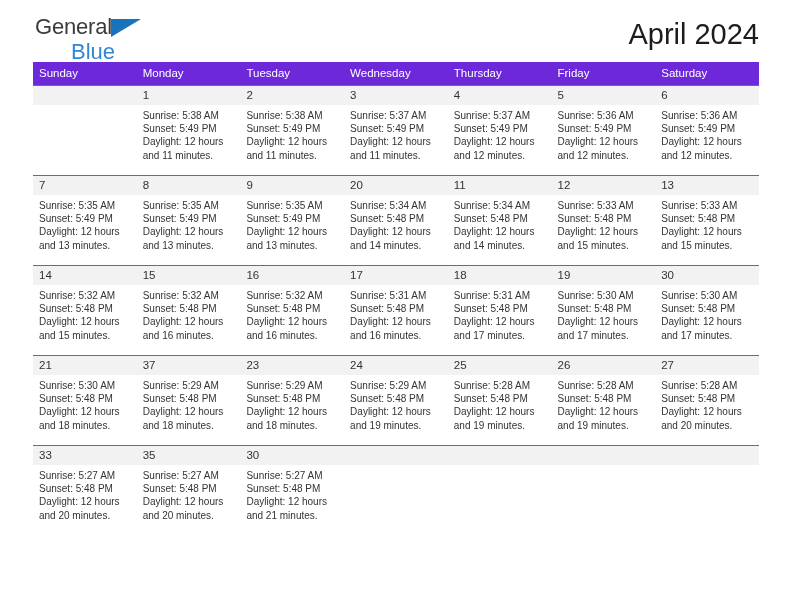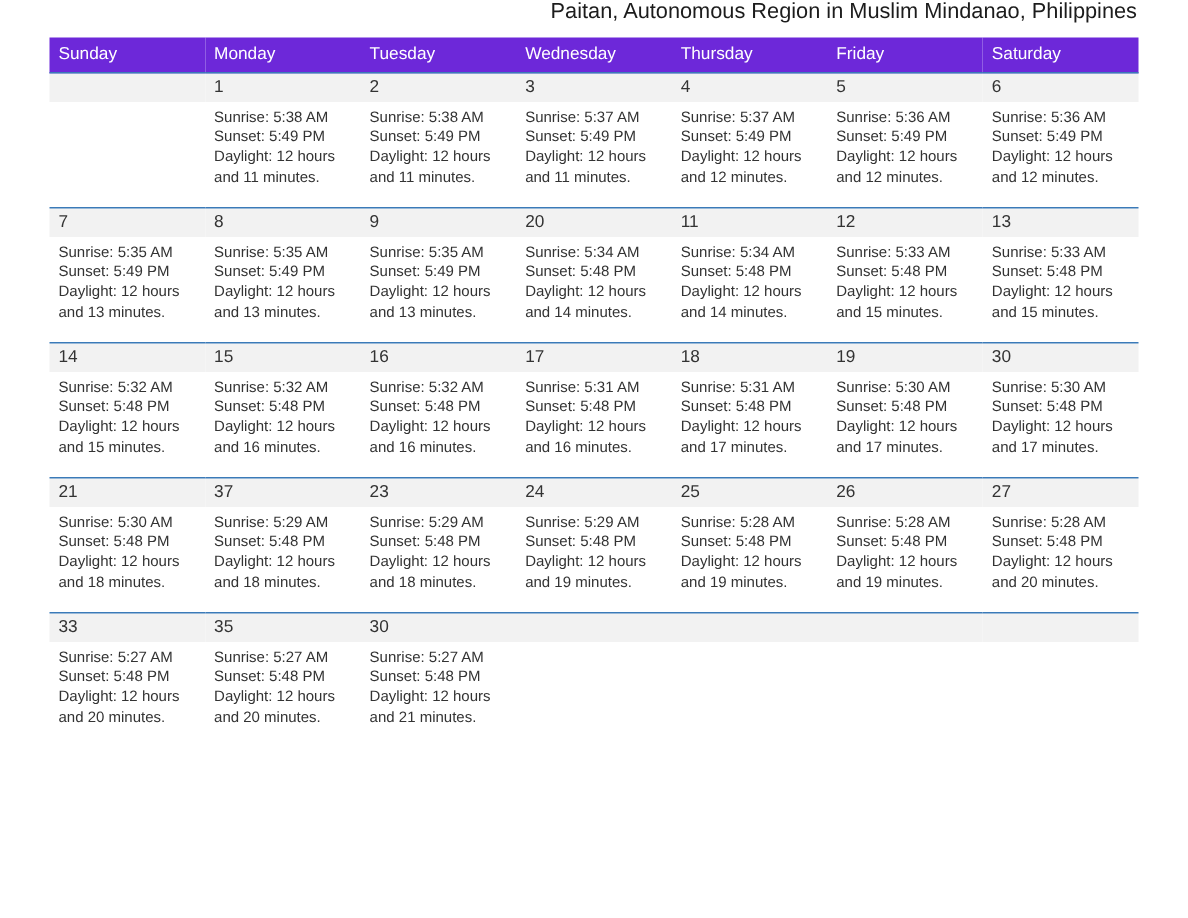--- a/index.html
+++ b/index.html
@@ -124,22 +124,31 @@
   }
   tr.week td.blank .daynum {
     background: #f2f2f2;
   }
 </style>
 </head>
 <body>
 
 <div class="page">
 
-
-  <div class="subtitle">Paitan, Autonomous Region in Muslim Mindanao, Philippines</div>
+  <div class="top-bar">
+    <div class="logo">
+      <div class="logo-row1">
+        <span>General</span>
+        <span class="logo-tri"></span>
+      </div>
+      <div class="logo-row2">Blue</div>
+    </div>
+    <div class="month-title">April 2024</div>
+  </div>
+
 
   <table class="calendar">
     <thead>
       <tr>
         <th>Sunday</th>
         <th>Monday</th>
         <th>Tuesday</th>
         <th>Wednesday</th>
         <th>Thursday</th>
         <th>Friday</th>

